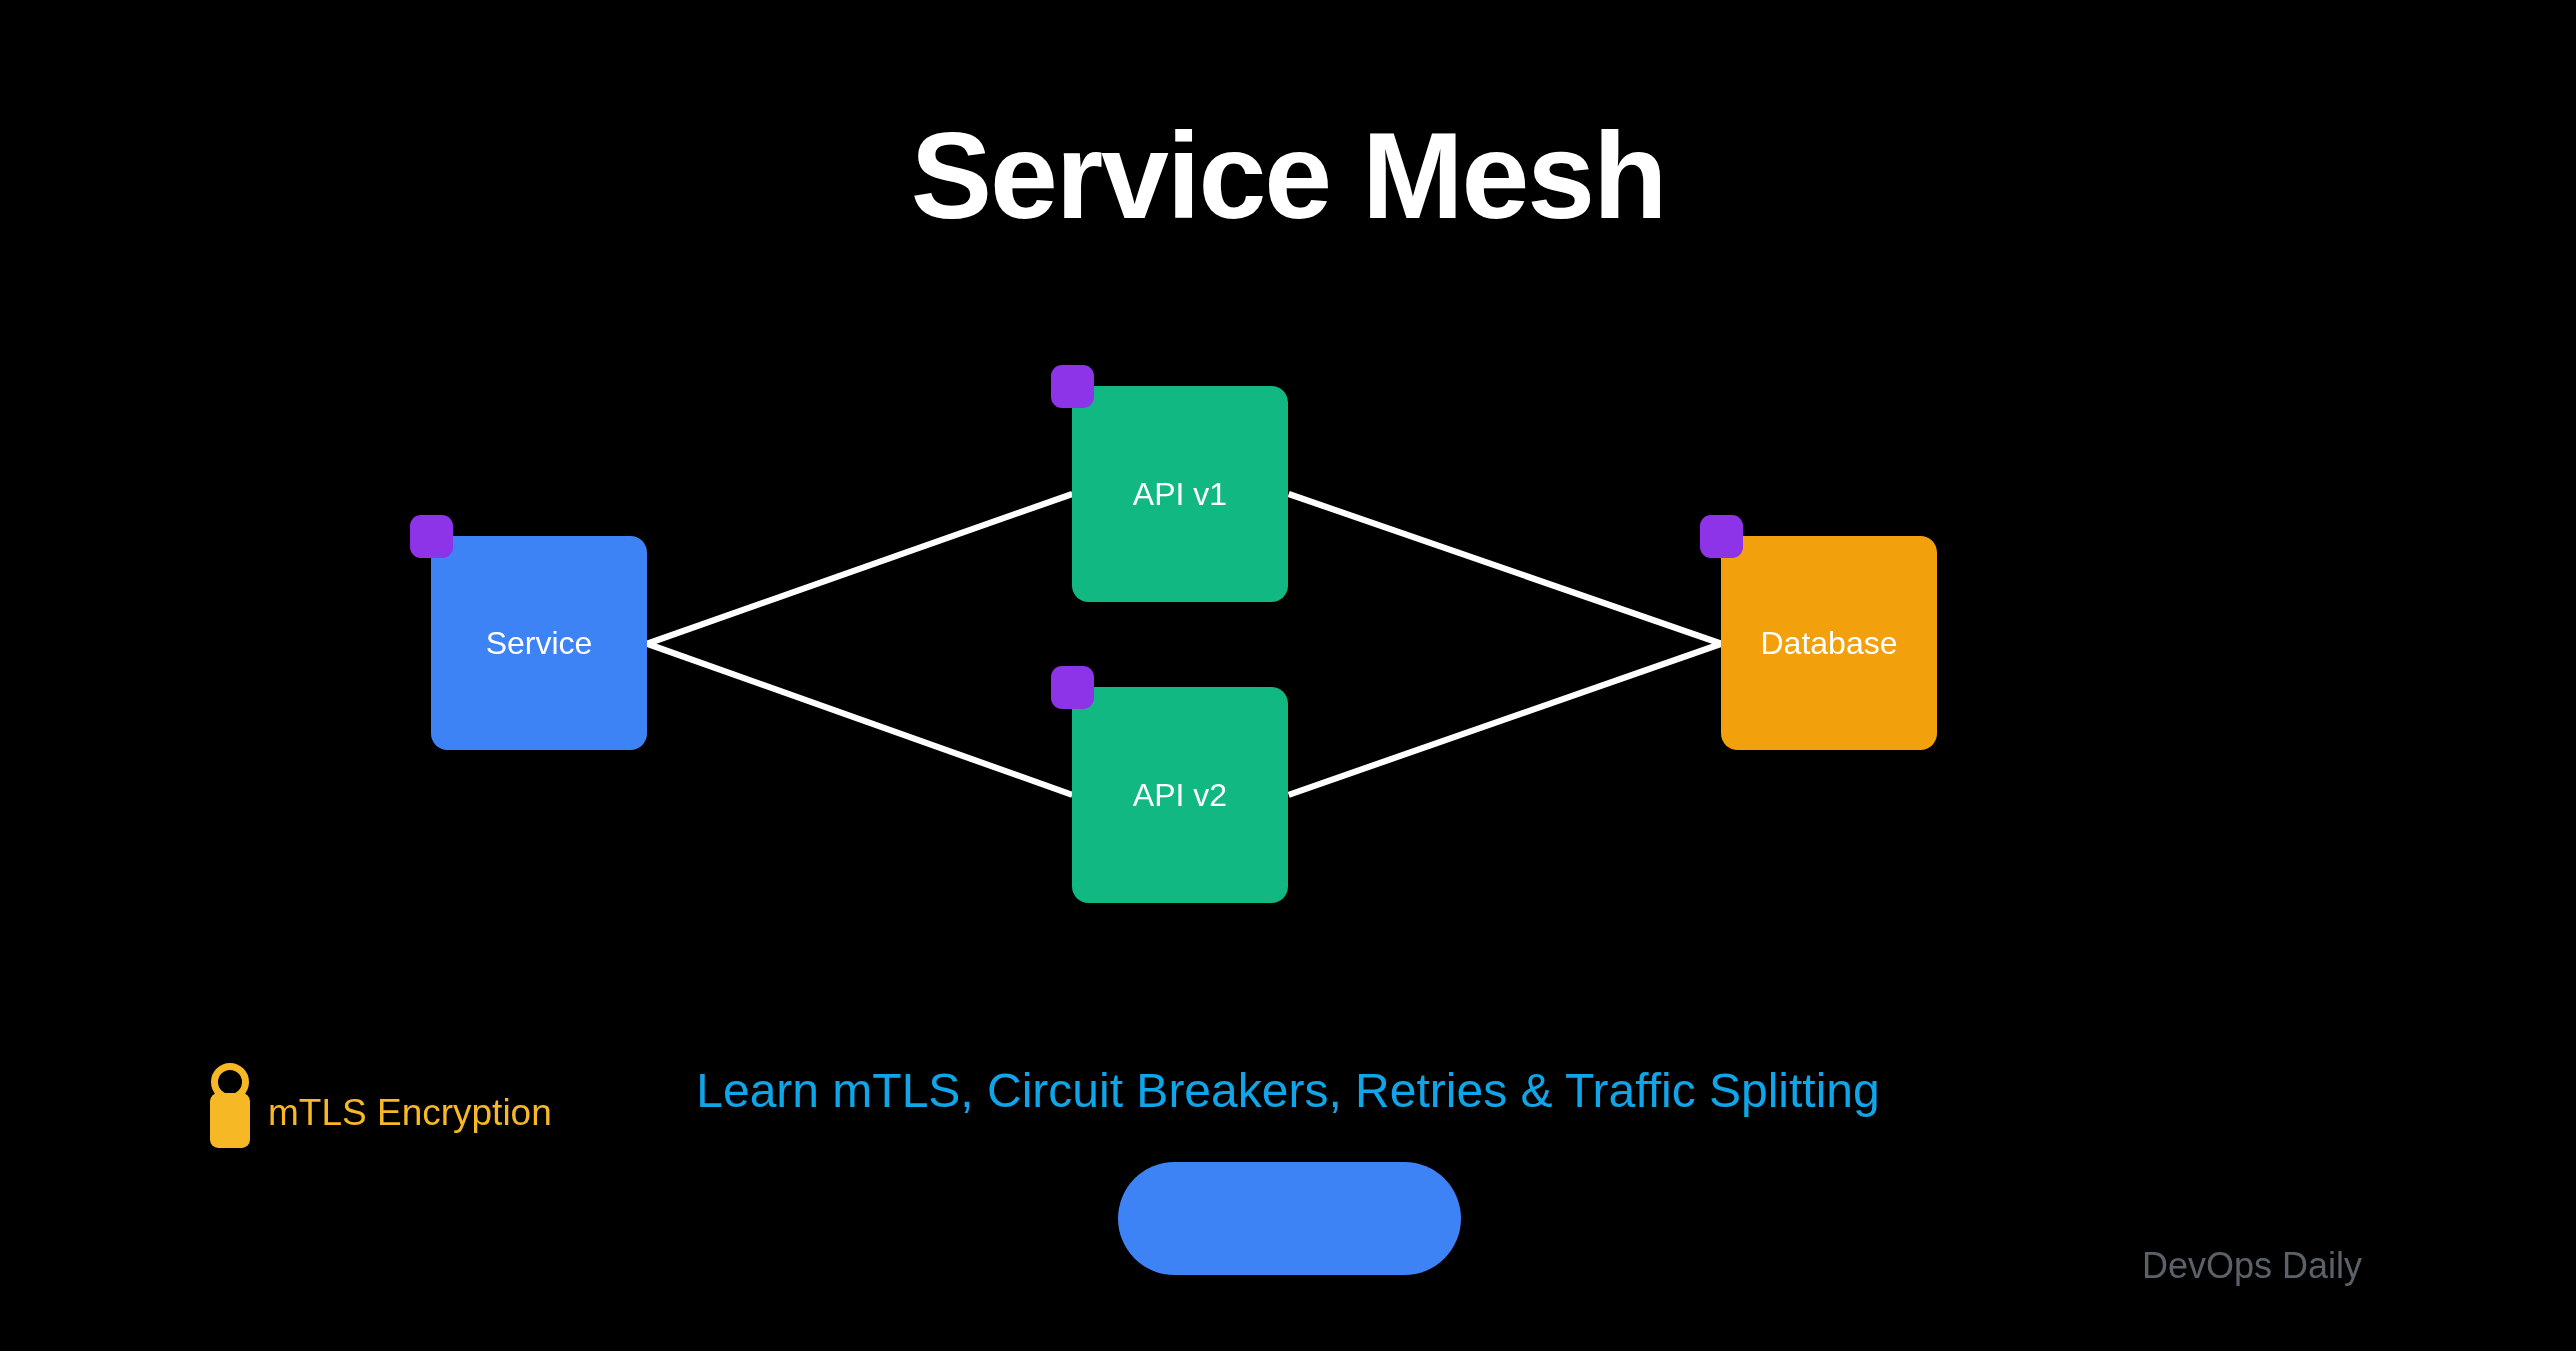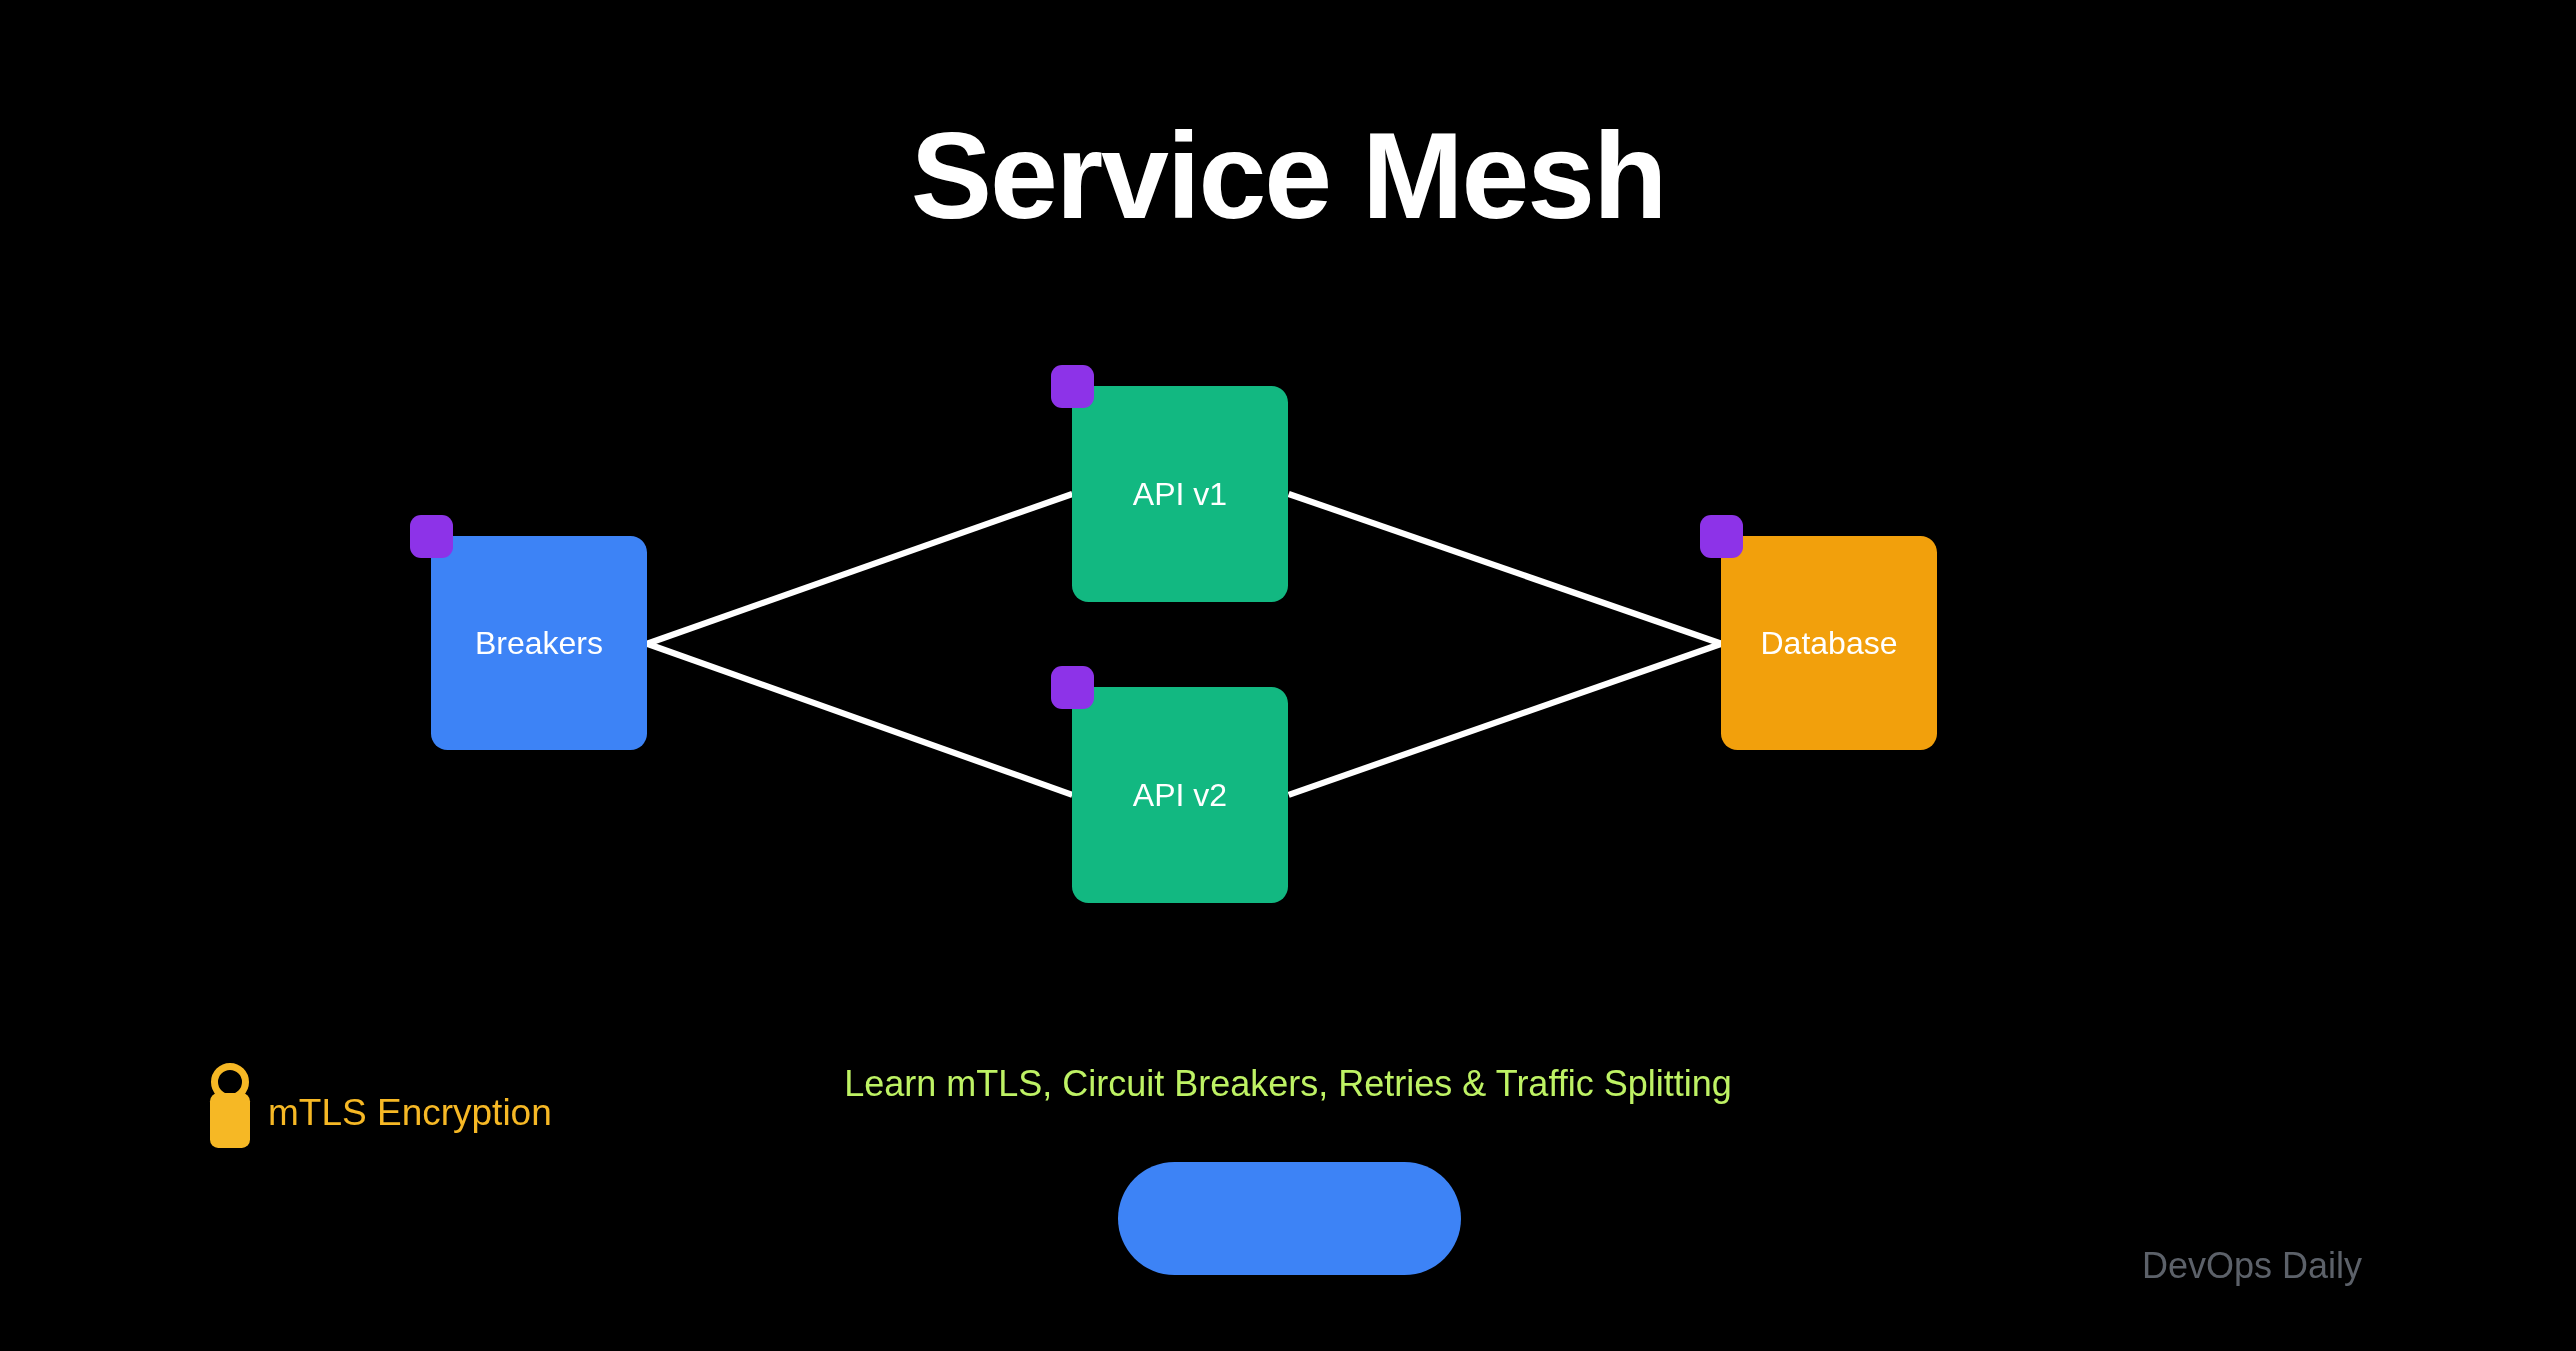--- a/index.html
+++ b/index.html
@@ -48,21 +48,21 @@
     width:40px;height:55px;border-radius:8.2px;
     background:#f6b825;
   }
   .legend-label{
     position:absolute;left:58px;top:29px;
     color:#f6b825;font-size:37px;line-height:41px;white-space:nowrap;
   }
   .subtitle{
     position:absolute;top:1063px;left:0;width:2576px;
     text-align:center;
-    color:#bef264;font-size:36px;
+    color:#0ea5e9;font-size:48px;
   }
   .cta{
     position:absolute;left:1118px;top:1162px;
     width:343px;height:113px;
     border:none;border-radius:57px;
     background:#3d83f6;
     cursor:pointer;
   }
   .watermark{
     position:absolute;top:1245px;right:214px;
@@ -78,21 +78,21 @@
 
   <svg class="edges" viewBox="0 0 3750 1968" xmlns="http://www.w3.org/2000/svg">
     <line class="edge" x1="942" y1="937" x2="1561" y2="719"></line>
     <line class="edge" x1="942" y1="937" x2="1561" y2="1157"></line>
     <line class="edge" x1="1876" y1="719" x2="2506" y2="937"></line>
     <line class="edge" x1="1876" y1="1157" x2="2506" y2="937"></line>
   </svg>
 
   <div class="node node-frontend" style="background: rgb(61, 131, 246);">
     <span class="badge" style="background: rgb(141, 51, 232);"></span>
-    <span>Breakers</span>
+    <span>Service</span>
   </div>
 
   <div class="node node-api-v1" style="background: rgb(18, 184, 129);">
     <span class="badge" style="background: rgb(141, 51, 232);"></span>
     <span>API v1</span>
   </div>
 
   <div class="node node-api-v2" style="background: rgb(18, 184, 129);">
     <span class="badge" style="background: rgb(141, 51, 232);"></span>
     <span>API v2</span>

